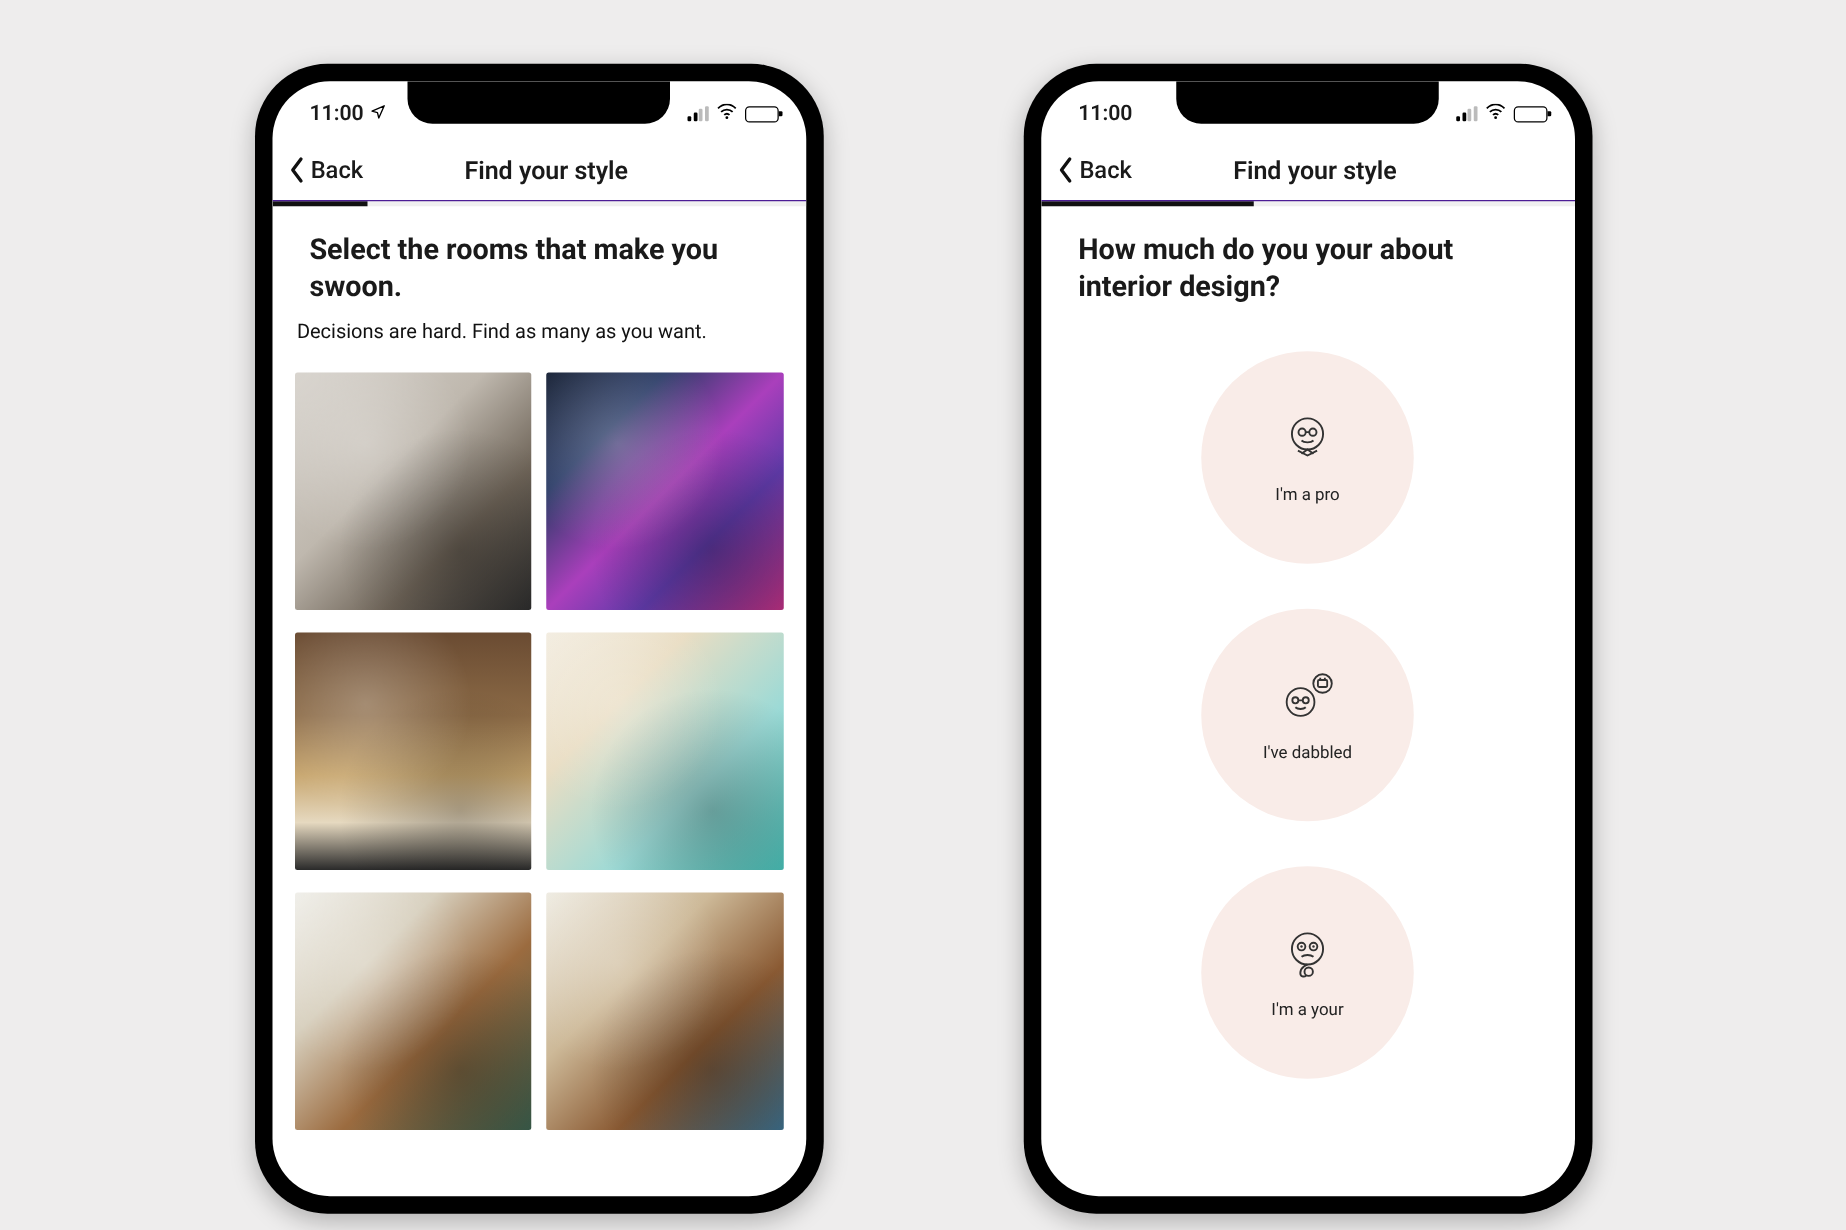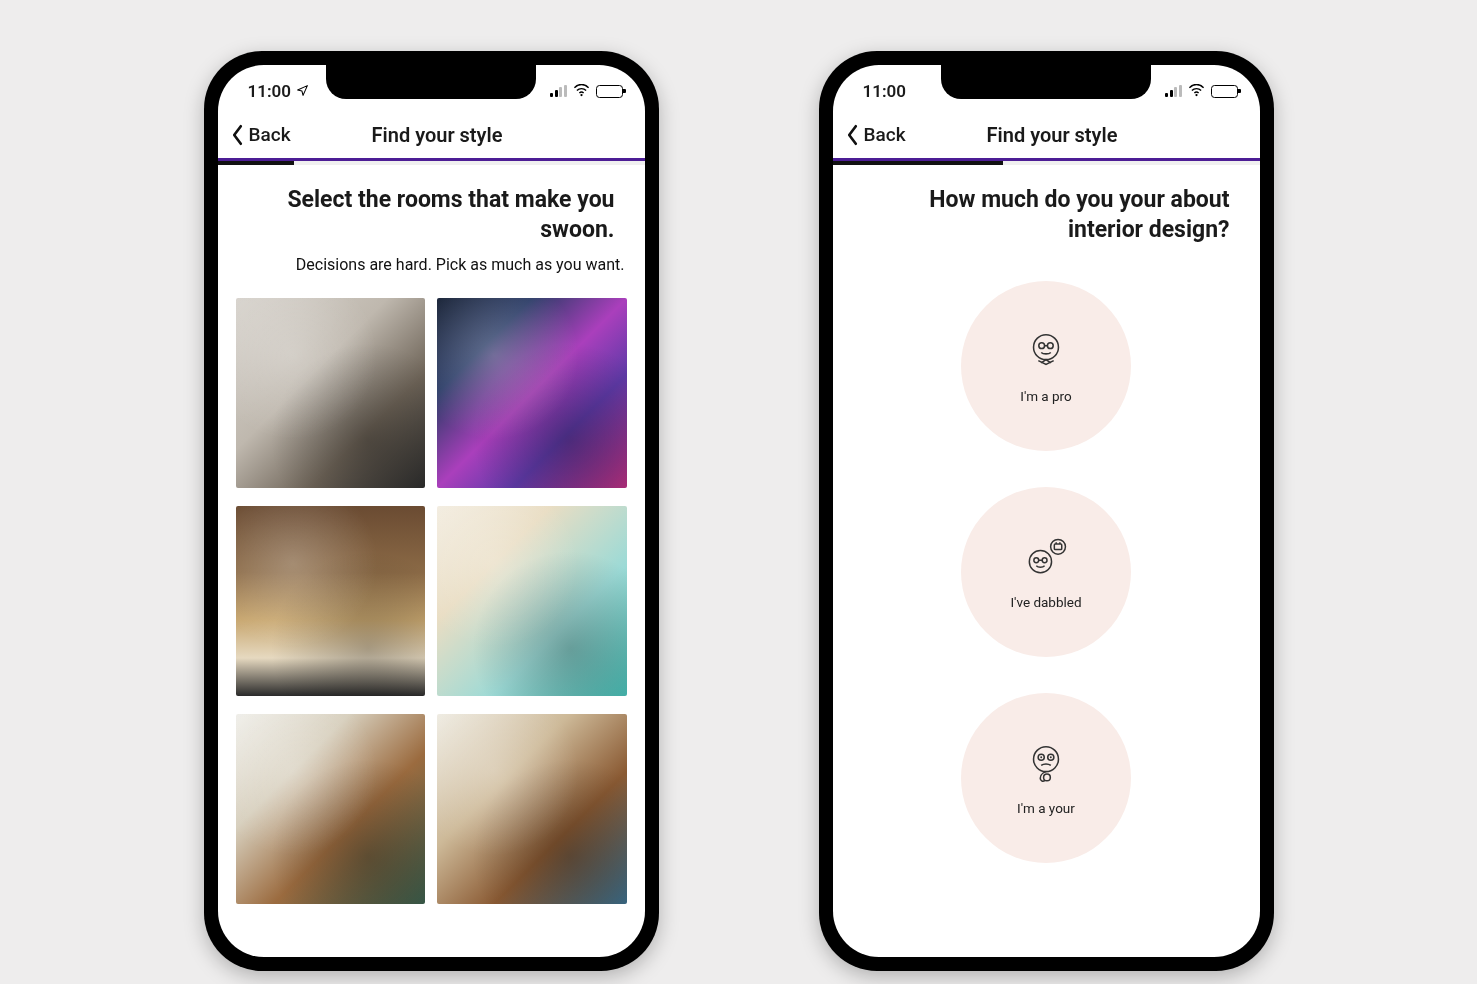--- a/index.html
+++ b/index.html
@@ -72,21 +72,21 @@
   }
   .battery::after {
     content:"";position:absolute;right:-4px;top:3.5px;width:2.5px;height:4px;background:#000;border-radius:0 1px 1px 0;
   }
   .battery-fill { width: 40%; height: 100%; background:#000; border-radius:1.5px 0 0 1.5px; }
 
   .nav-bar {
     height: 50px;
     display: flex;
     align-items: center;
-    border-bottom: 3px solid #4c1d95;
+    border-bottom: 1px solid #4c1d95;
     position: relative;
     padding: 0 12px;
   }
   .back-btn {
     display:flex; align-items:center; gap:4px;
     font-size:19px; font-weight:500; cursor:pointer;
   }
   .back-btn svg { width:15px; height:22px; }
   .nav-title {
     position:absolute; left:12px; right:0;
@@ -97,21 +97,21 @@
     height:4px; width:100%; background:#f0f0f0;
   }
   .progress-fill {
     height:100%; background:#111;
   }
   .pf-1 { width: 18%; }
   .pf-2 { width: 40%; }
 
   .content {
     padding: 20px 20px 0 20px;
-    text-align:right;
+    text-align:left;
   }
   .headline {
     font-size: 23px;
     font-weight: 700;
     line-height: 1.3;
     padding: 0 10px;
   }
   .subhead {
     font-size:16px;
     margin-top:10px;
@@ -206,21 +206,21 @@
         <span>Back</span>
       </div>
       <div class="nav-title">Find your style</div>
     </div>
     <div class="progress-track">
       <div class="progress-fill pf-1"></div>
     </div>
 
     <div class="content">
       <div class="headline">Select the rooms that make you swoon.</div>
-      <div class="subhead">Decisions are hard. Pick as much as you want.</div>
+      <div class="subhead">Decisions are hard. Find as many as you want.</div>
     </div>
 
     <div class="room-grid">
       <div class="room-tile rimg1"></div>
       <div class="room-tile rimg2"></div>
       <div class="room-tile rimg3"></div>
       <div class="room-tile rimg4"></div>
       <div class="room-tile rimg5"></div>
       <div class="room-tile rimg6"></div>
     </div>

